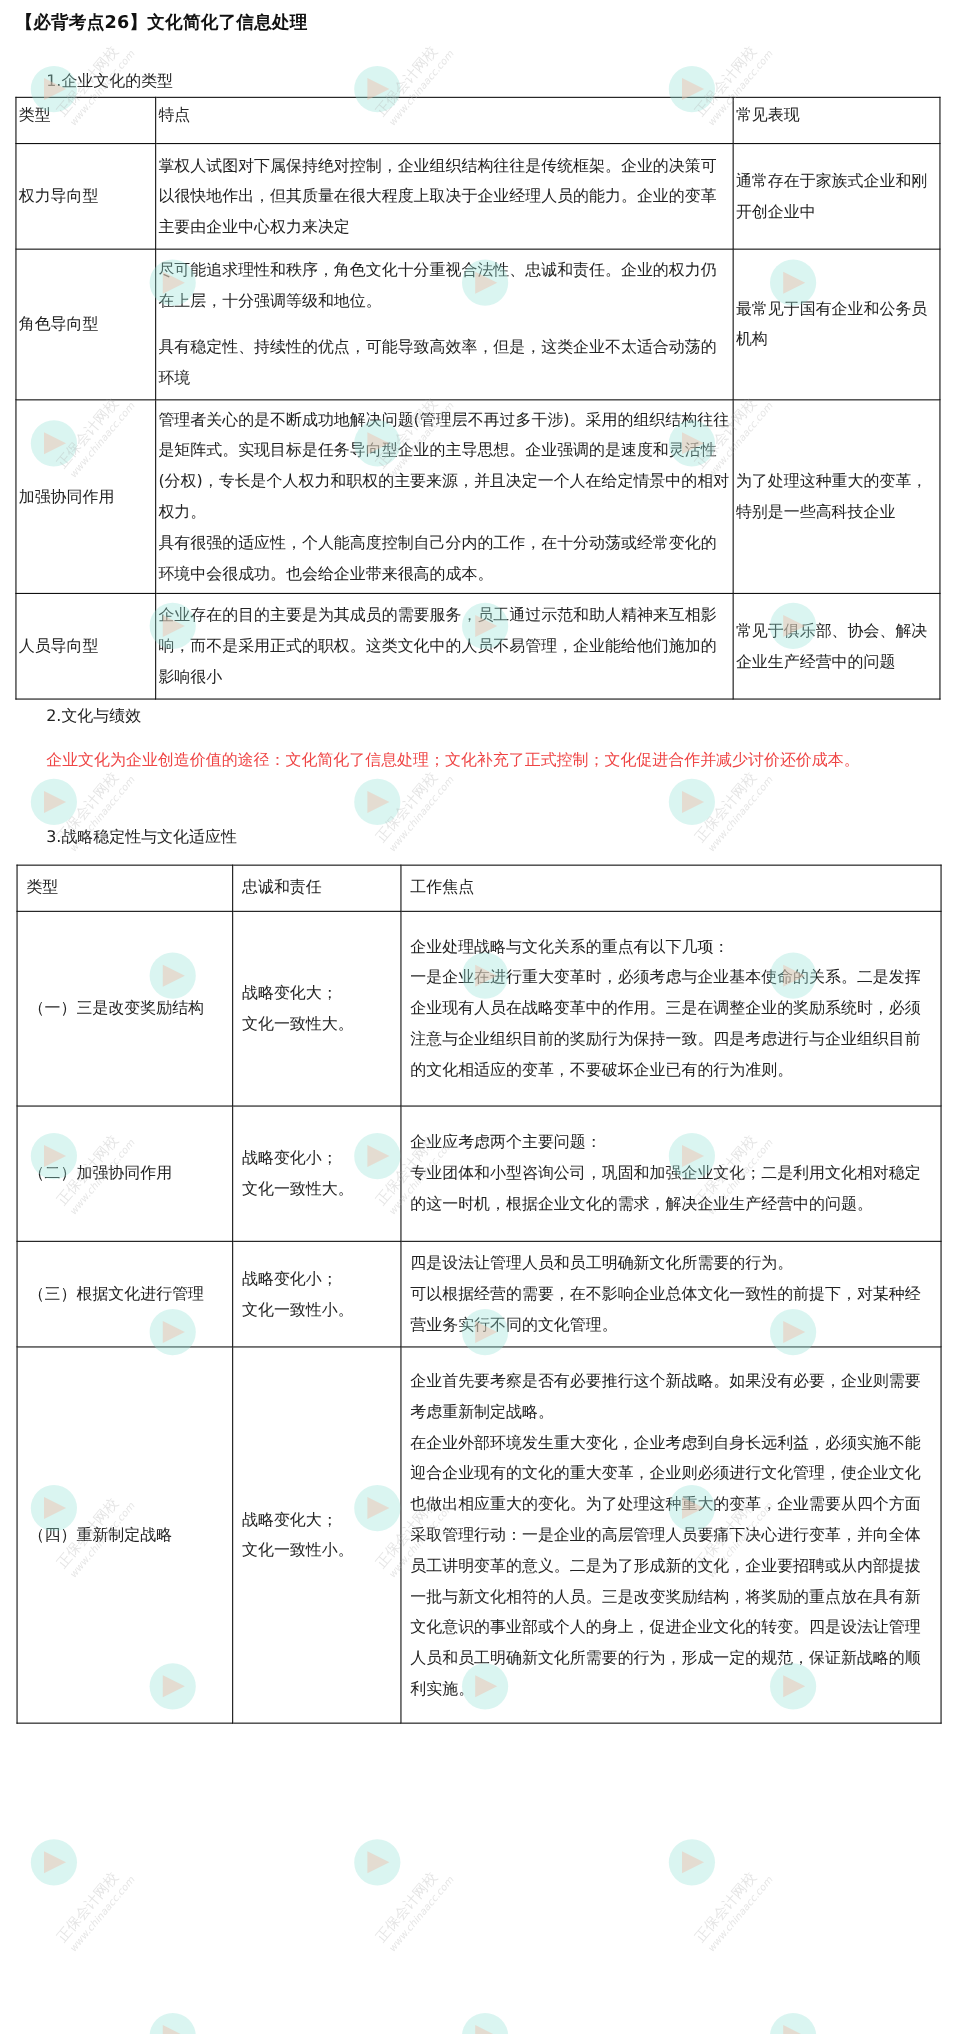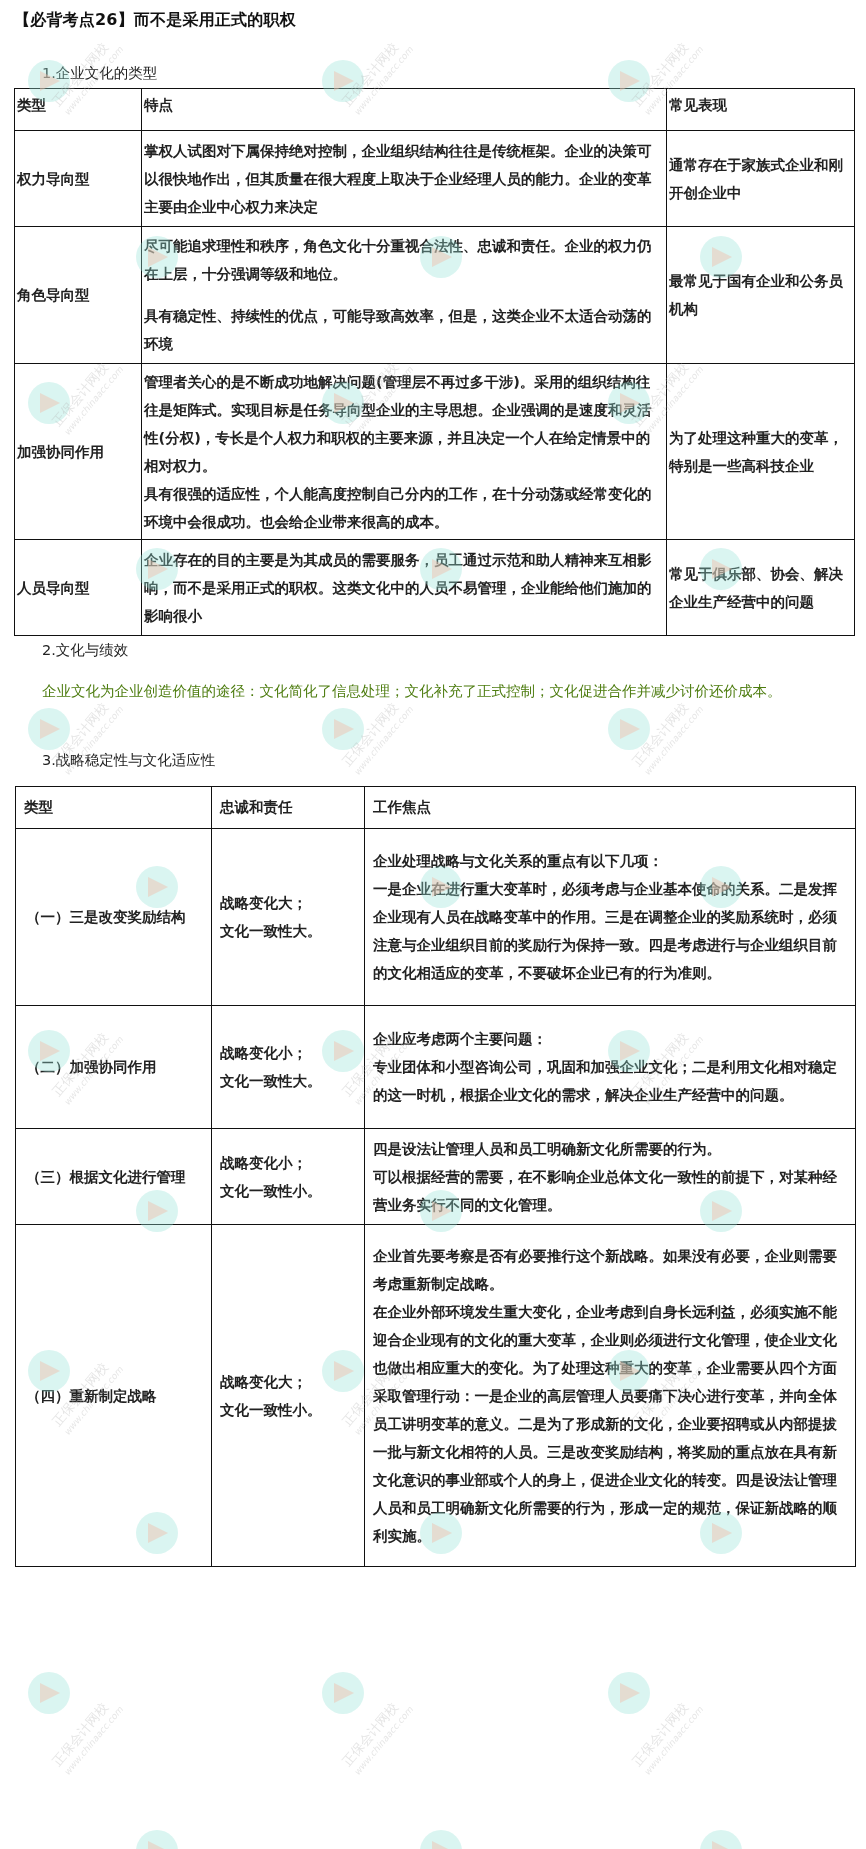--- a/index.html
+++ b/index.html
@@ -36,32 +36,32 @@
       font-size: 14.5px;
       color: #222;
     }
     .paragraph {
       position: absolute;
       left: 14px;
       width: 830px;
       font-size: 14.5px;
       line-height: 28px;
       text-indent: 28px;
-      color: #4d7c0f;
+      color: #ef4444;
     }
     table.grid {
       position: absolute;
       border-collapse: collapse;
       table-layout: fixed;
       background: transparent;
     }
     table.grid td, table.grid th {
       border: 1.3px solid #111;
       vertical-align: middle;
-      font-weight: bold;
+      font-weight: normal;
       text-align: left;
       color: #222;
       font-size: 14.5px;
       line-height: 28px;
       padding: 0 2px;
       word-break: break-all;
     }
     table.grid th {
       vertical-align: top;
       padding-top: 2px;
@@ -117,21 +117,21 @@
       display: block;
       font-size: 9px;
       font-style: italic;
     }
   </style>
 </head>
 <body>
 
 <div class="page">
 
-  <div class="title">【必背考点26】而不是采用正式的职权</div>
+  <div class="title">【必背考点26】文化简化了信息处理</div>
 
   <div class="section-heading" style="top:64px;">1.企业文化的类型</div>
 
   <table class="grid t1" style="left:14px; top:88px; width:840px;">
     <colgroup>
       <col style="width:127px">
       <col style="width:525px">
       <col style="width:188px">
     </colgroup>
     <tbody>

